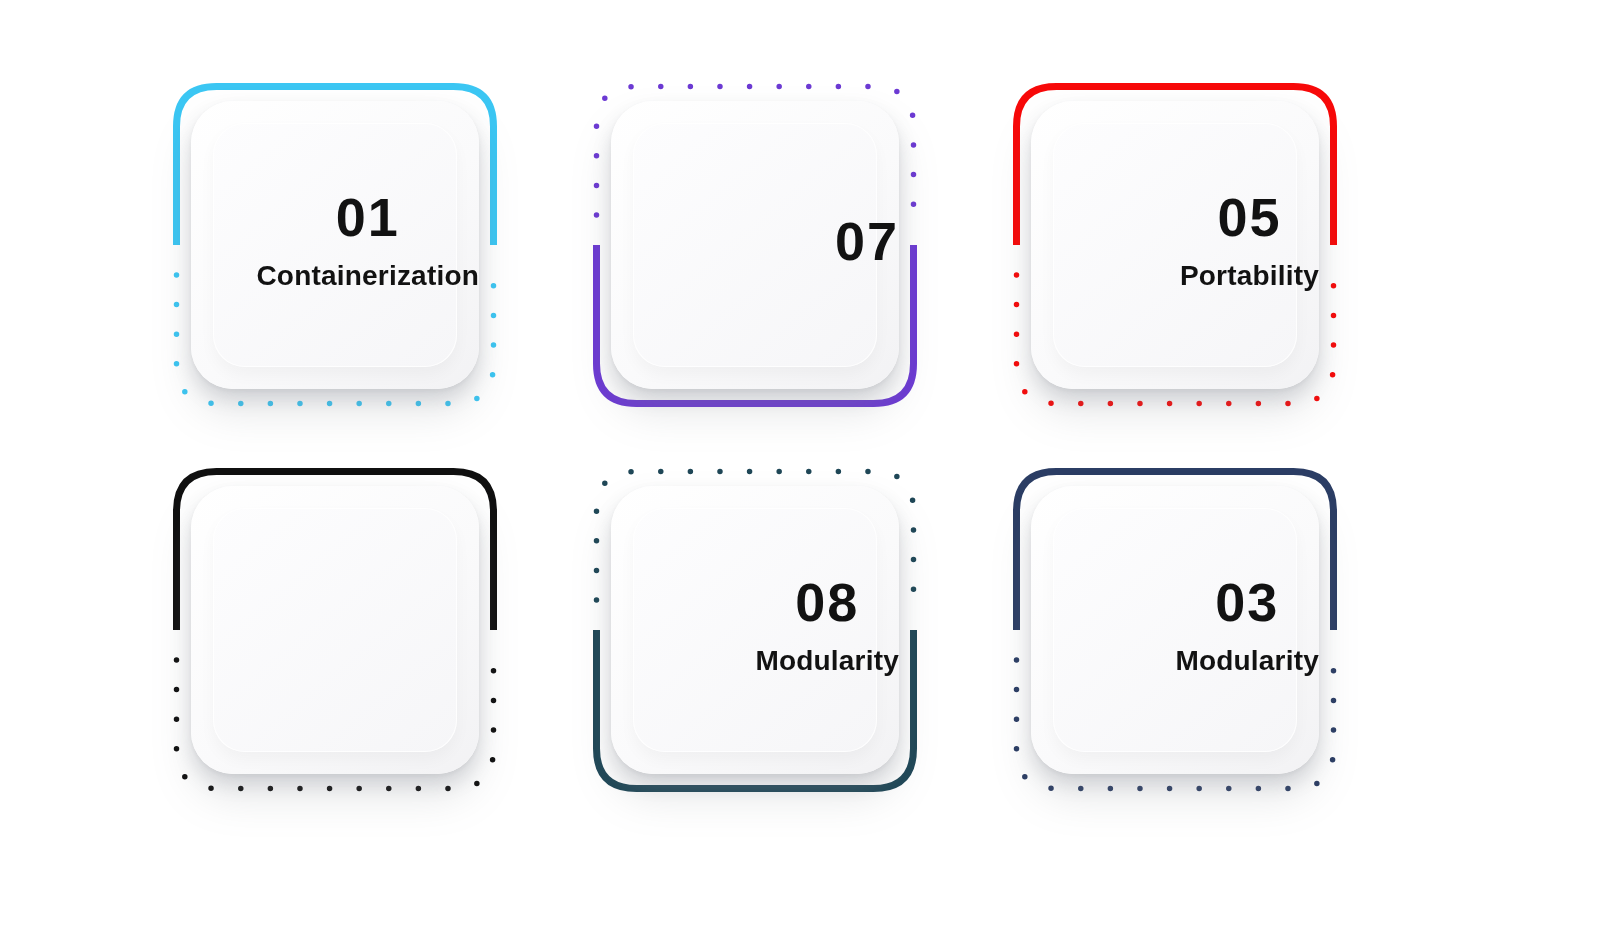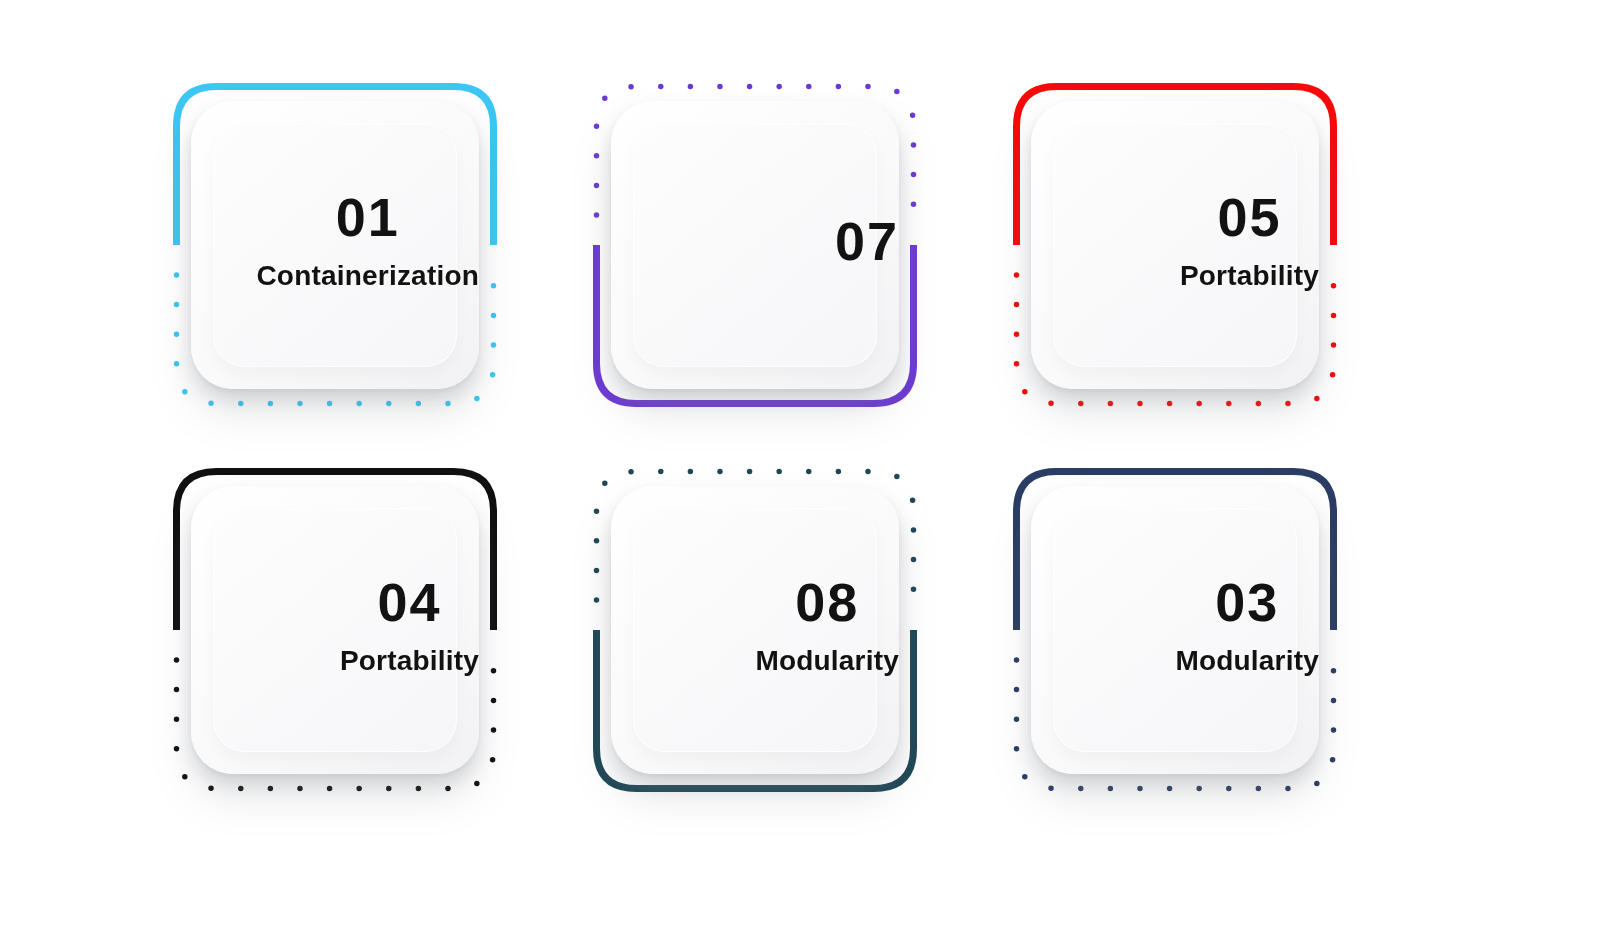--- a/index.html
+++ b/index.html
@@ -133,24 +133,20 @@
     </div>
   </div>
 
   <div class="tile">
     <svg class="frame" viewBox="0 0 324 324">
       <path class="solid" d="M 3.5 162 L 3.5 43.5 Q 3.5 3.5 43.5 3.5 L 280.5 3.5 Q 320.5 3.5 320.5 43.5 L 320.5 162" stroke="#101010"></path>
       <path class="dots" d="M 3.5 192 L 3.5 280.5 Q 3.5 320.5 43.5 320.5 L 280.5 320.5 Q 320.5 320.5 320.5 280.5 L 320.5 192" stroke="#101010"></path>
     </svg>
     <div class="card">
       <div class="inner"></div>
-      <div class="content">
-        <div class="num">04</div>
-        <div class="lbl">Portability</div>
-      </div>
     </div>
   </div>
 
   <div class="tile">
     <svg class="frame" viewBox="0 0 324 324">
       <path class="solid" d="M 3.5 162 L 3.5 280.5 Q 3.5 320.5 43.5 320.5 L 280.5 320.5 Q 320.5 320.5 320.5 280.5 L 320.5 162" stroke="#1f4757"></path>
       <path class="dots" d="M 3.5 132 L 3.5 43.5 Q 3.5 3.5 43.5 3.5 L 280.5 3.5 Q 320.5 3.5 320.5 43.5 L 320.5 132" stroke="#1f4757"></path>
     </svg>
     <div class="card">
       <div class="inner"></div>

